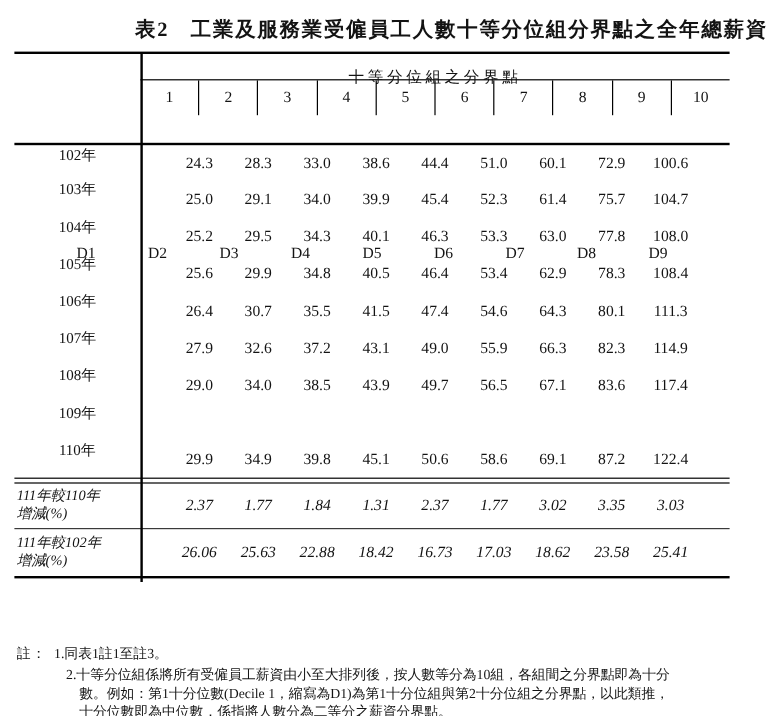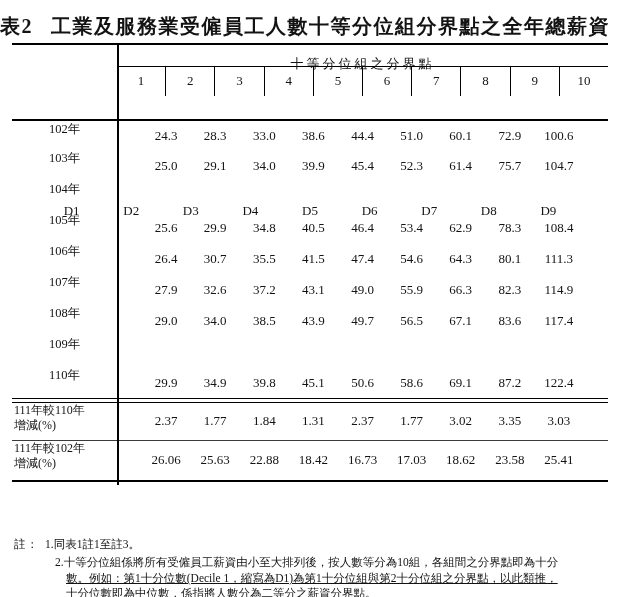--- a/index.html
+++ b/index.html
@@ -6,21 +6,21 @@
   html,body { background:#ffffff; }
   body {
     width:640px; height:597px;
     font-family:"Liberation Serif","DejaVu Serif",serif;
     color:#131313;
   }
   .page { position:relative; width:640px; height:597px; background:#fff; overflow:hidden; }
 
   .title {
     position:absolute; top:13px; left:0; width:640px;
-    text-align:left; font-size:20px; font-weight:bold;
+    text-align:right; font-size:17px; font-weight:bold;
     letter-spacing:1.5px; white-space:nowrap;
   }
   .title .gap { display:inline-block; width:18px; }
 
   .table {
     position:absolute; left:12px; top:43px; width:596px;
     border-top:2.5px solid #000;
     border-bottom:2.5px solid #000;
   }
   .vline {
@@ -55,30 +55,30 @@
     white-space:nowrap;
   }
   .c1{left:10%} .c2{left:20%} .c3{left:30%} .c4{left:40%} .c5{left:50%}
   .c6{left:60%} .c7{left:70%} .c8{left:80%} .c9{left:90%}
 
   
   .dblline { height:4.5px; border-top:1.5px solid #000; border-bottom:1.5px solid #000; }
   .sepline { border-top:1.5px solid #3a3a3a; }
 
   
-  .srow { height:37px; font-size:13px; align-items:flex-start; }
+  .srow { height:37px; font-size:13px; align-items:center;font-style:italic; }
   .srow.s2 { height:39px; }
   .sstub { width:105px; flex:0 0 105px; font-size:12px; line-height:15.5px; padding-left:2px; }
 
   
   .note { position:absolute; font-size:11.5px; white-space:nowrap; }
   .note-label { left:14px; top:537px; letter-spacing:1px; }
   .note-1 { left:45px; top:537px; }
   .note-2a { left:55px; top:555px; }
-  .note-2b { left:66px; top:571px;text-decoration:underline; }
+  .note-2b { left:66px; top:571px; }
   .note-2c { left:66px; top:586px; }
 </style>
 </head>
 <body>
 
 <div class="page">
 
   <div class="title"><span>表2</span><span class="gap"></span><span>工業及服務業受僱員工人數十等分位組分界點之全年總薪資</span></div>
 
   <div class="table">
@@ -143,20 +143,31 @@
         <span class="v c4">39.9</span>
         <span class="v c5">45.4</span>
         <span class="v c6">52.3</span>
         <span class="v c7">61.4</span>
         <span class="v c8">75.7</span>
         <span class="v c9">104.7</span>
       </div>
     </div>
     <div class="row trow">
       <div class="stub rlabel">104年</div>
+      <div class="tdata">
+        <span class="v c1">25.2</span>
+        <span class="v c2">29.5</span>
+        <span class="v c3">34.3</span>
+        <span class="v c4">40.1</span>
+        <span class="v c5">46.3</span>
+        <span class="v c6">53.3</span>
+        <span class="v c7">63.0</span>
+        <span class="v c8">77.8</span>
+        <span class="v c9">108.0</span>
+      </div>
     </div>
     <div class="row trow">
       <div class="stub rlabel">105年</div>
       <div class="tdata">
         <span class="v c1">25.6</span>
         <span class="v c2">29.9</span>
         <span class="v c3">34.8</span>
         <span class="v c4">40.5</span>
         <span class="v c5">46.4</span>
         <span class="v c6">53.4</span>

